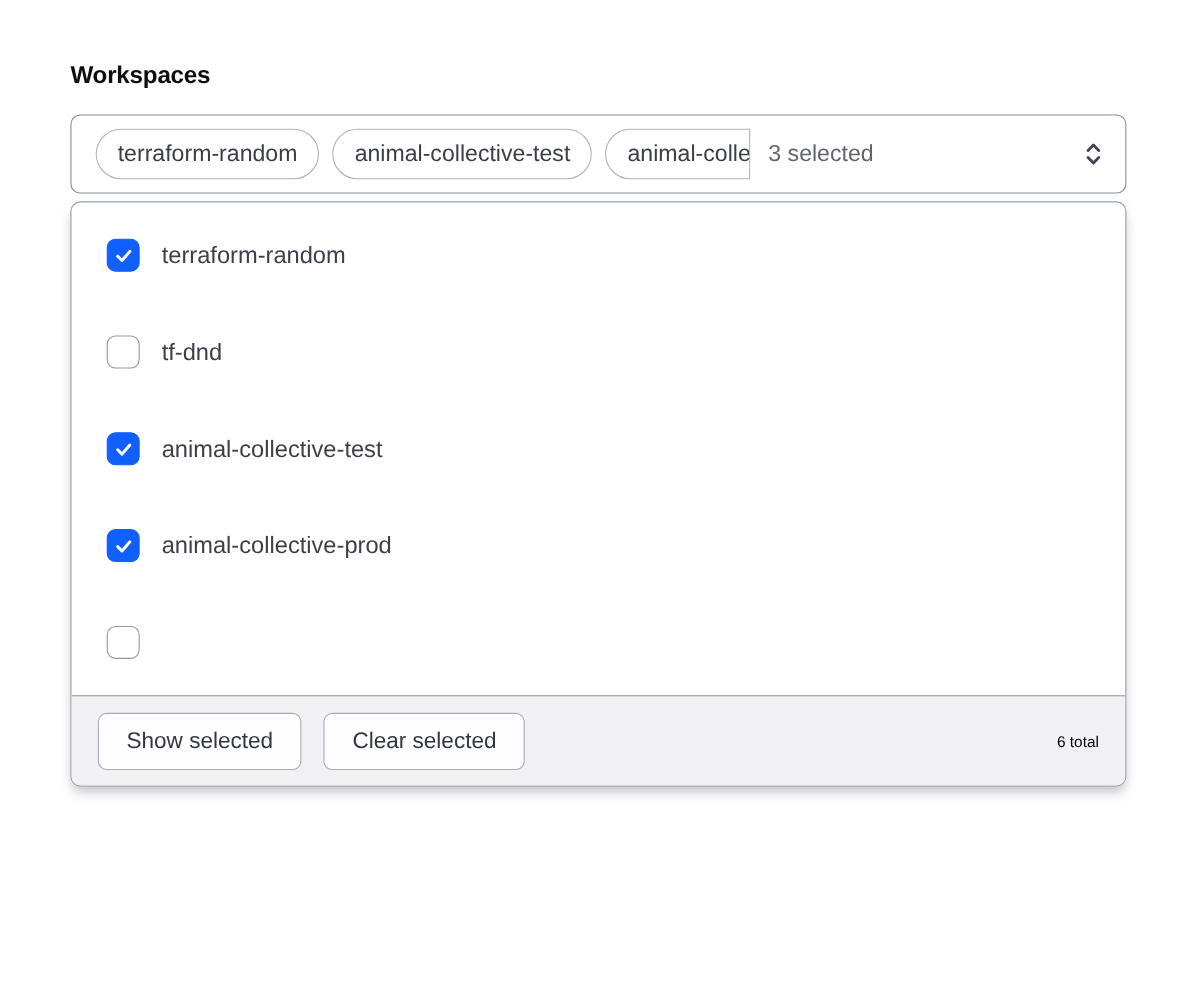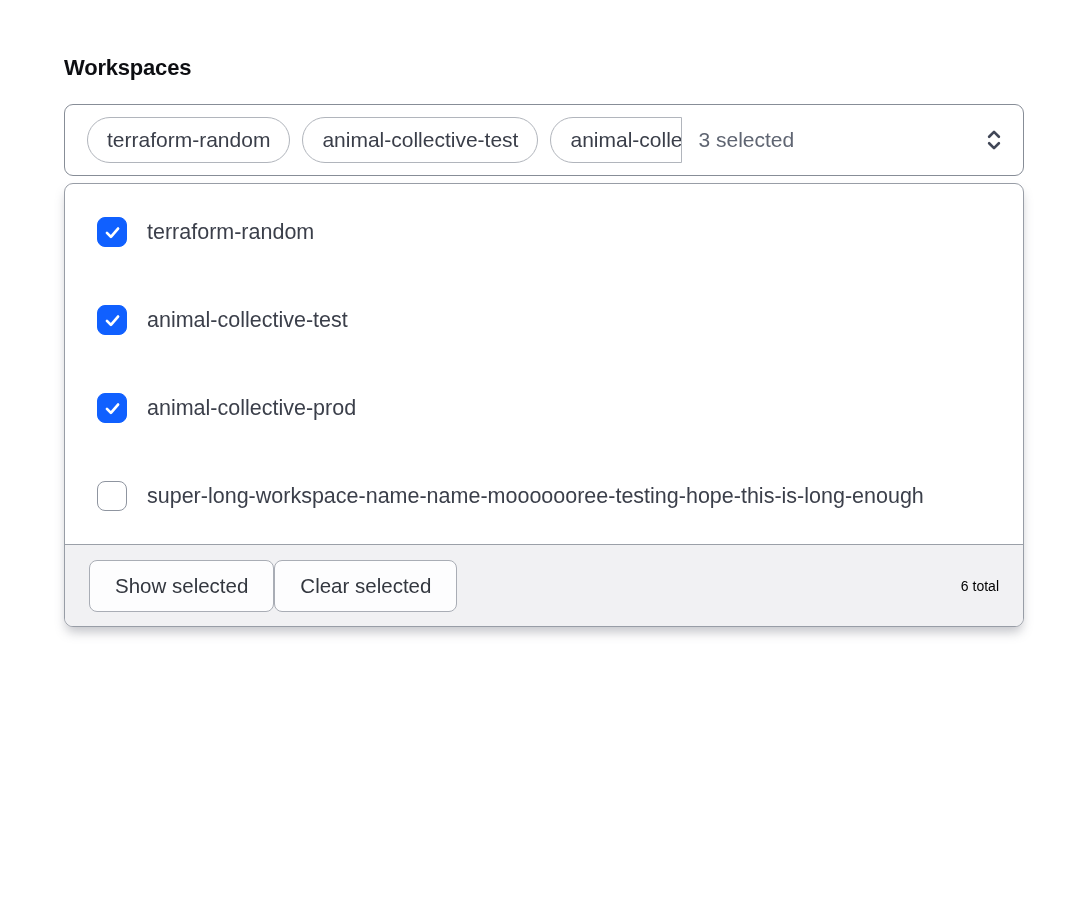--- a/index.html
+++ b/index.html
@@ -107,20 +107,21 @@
     background: #1060ff;
     border-color: #1060ff;
   }
   .checkbox.checked svg { display: block; }
   .option-label { min-width: 0; overflow-wrap: break-word; }
 
   
   .popover-footer {
     display: flex;
     align-items: center;
+    gap: 20px;
     height: 82px;
     padding: 0 24px;
     background: #f1f1f3;
     border-top: 1.5px solid #9ba0a8;
   }
   .footer-btn {
     height: 52px;
     padding: 0 25px;
     border: 1.5px solid #a9adb5;
     border-radius: 8px;
@@ -171,20 +172,26 @@
       <li class="option">
         <span class="checkbox checked">
           <svg viewBox="0 0 24 24" fill="none" stroke="#ffffff" stroke-width="3.4" stroke-linecap="round" stroke-linejoin="round">
               <path d="M5 12.5 L10 17.5 L19 7"></path>
             </svg>
         </span>
         <span class="option-label">terraform-random</span>
       </li>
 
 
+      <li class="option">
+        <span class="checkbox">
+          
+        </span>
+        <span class="option-label">tf-dnd</span>
+      </li>
 
       <li class="option">
         <span class="checkbox checked">
           <svg viewBox="0 0 24 24" fill="none" stroke="#ffffff" stroke-width="3.4" stroke-linecap="round" stroke-linejoin="round">
               <path d="M5 12.5 L10 17.5 L19 7"></path>
             </svg>
         </span>
         <span class="option-label">animal-collective-test</span>
       </li>
 
@@ -194,21 +201,20 @@
               <path d="M5 12.5 L10 17.5 L19 7"></path>
             </svg>
         </span>
         <span class="option-label">animal-collective-prod</span>
       </li>
 
       <li class="option">
         <span class="checkbox">
           
         </span>
-        <span class="option-label">super-long-workspace-name-name-mooooooree-testing-hope-this-is-long-enough</span>
       </li>
 
     </ul>
 
     <div class="popover-footer">
       <button class="footer-btn">Show selected</button>
       <button class="footer-btn">Clear selected</button>
       <span class="total-count">6 total</span>
     </div>
   </div>

